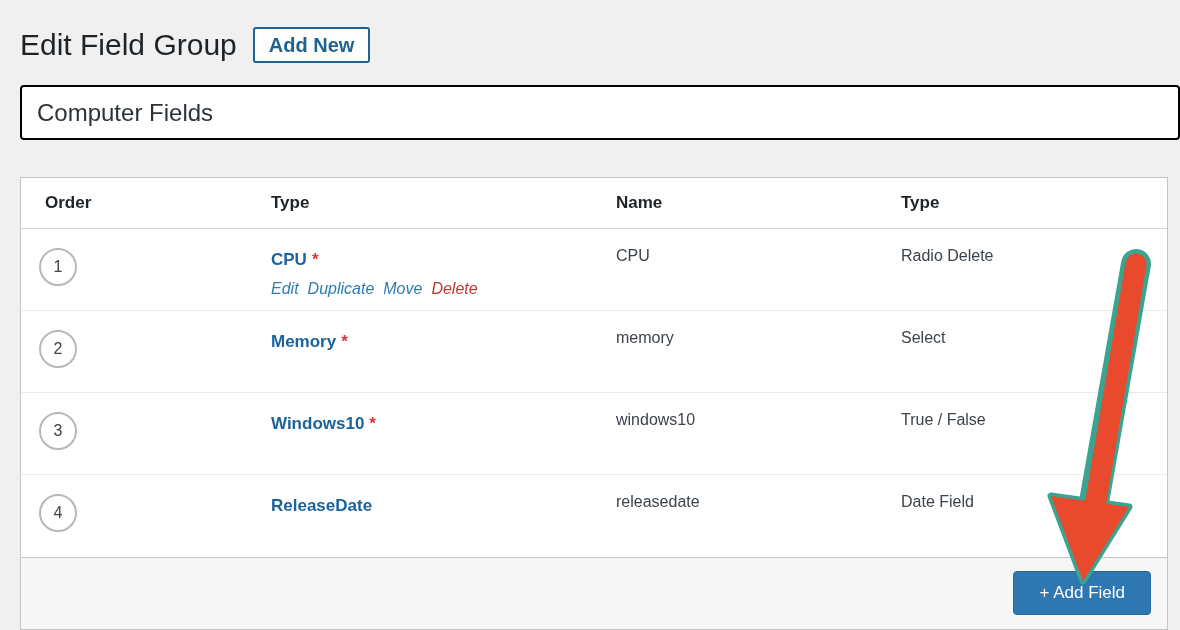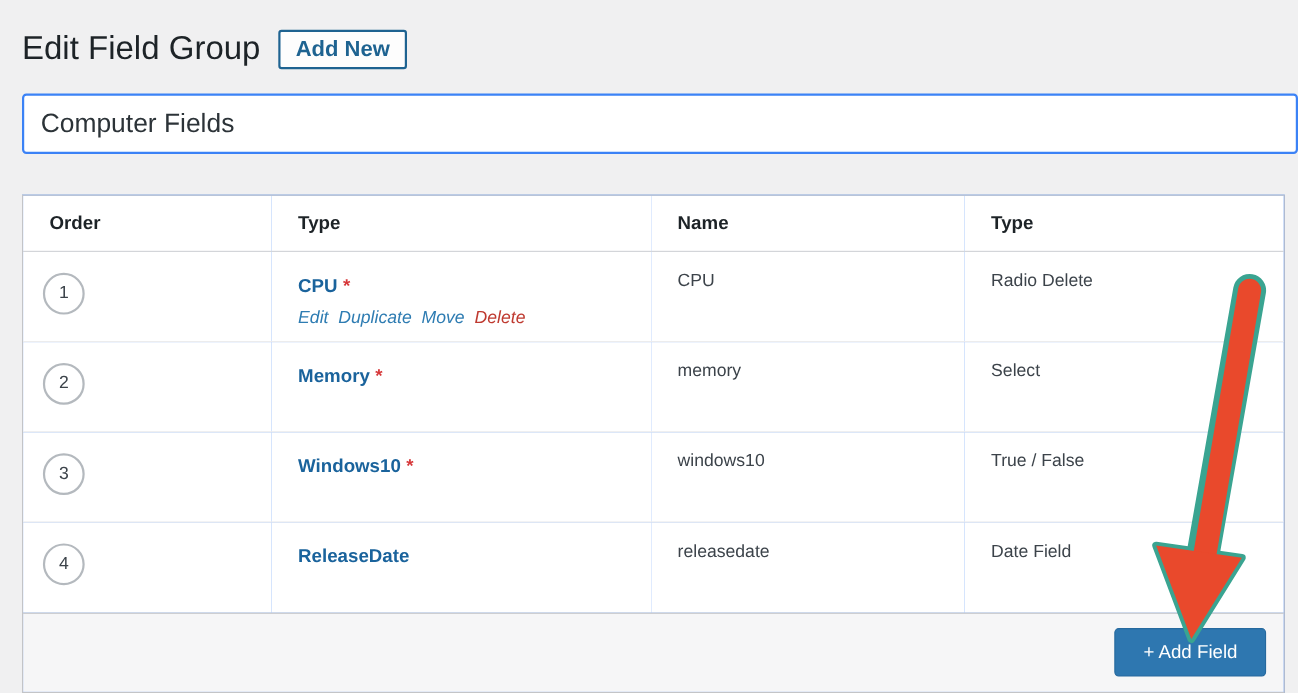--- a/index.html
+++ b/index.html
@@ -26,35 +26,35 @@
     padding: 6px 14px;
     cursor: pointer;
     line-height: 20px;
   }
 
   
   .title-input {
     display: block;
     width: 1160px; height: 55px;
     margin-top: 17px;
-    border: 2px solid #3b82f6;
+    border: 2px solid #000000;
     border-radius: 4px;
     background: #fff;
     font-family: "Liberation Sans", sans-serif;
     font-size: 24px;
     color: #2c3338;
     padding: 0 15px;
     outline: none;
   }
 
   
   .fields-panel {
     margin-top: 37px;
     width: 1148px;
-    background: #3b82f6;
+    background: #84cc16;
     border: 1px solid #c3c4c7;
   }
   table.fields-table { width: 100%; border-collapse: collapse; table-layout: fixed; }
   col.c1 { width: 226px; } col.c2 { width: 345px; } col.c3 { width: 285px; }
   th {
     text-align: left;
     font-size: 17px; font-weight: 700; color: #1d2327;
     padding: 15px 15px 15px 24px;
     border-bottom: 1px solid #d0d2d5;
     background: #fff;

